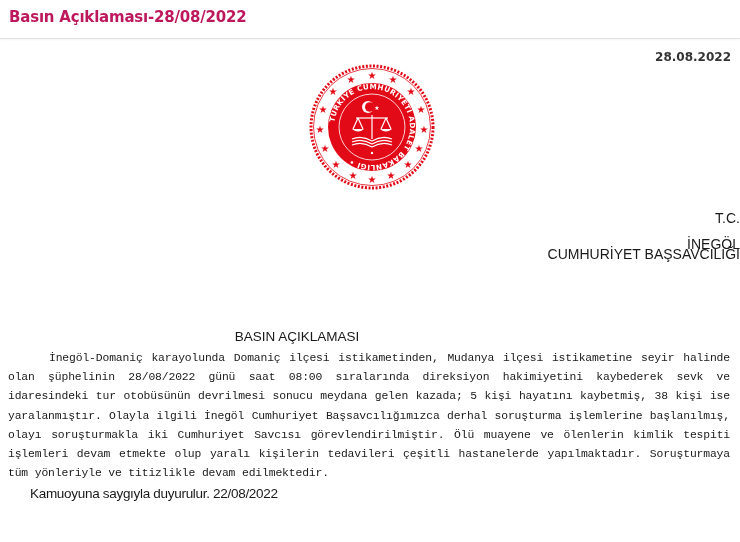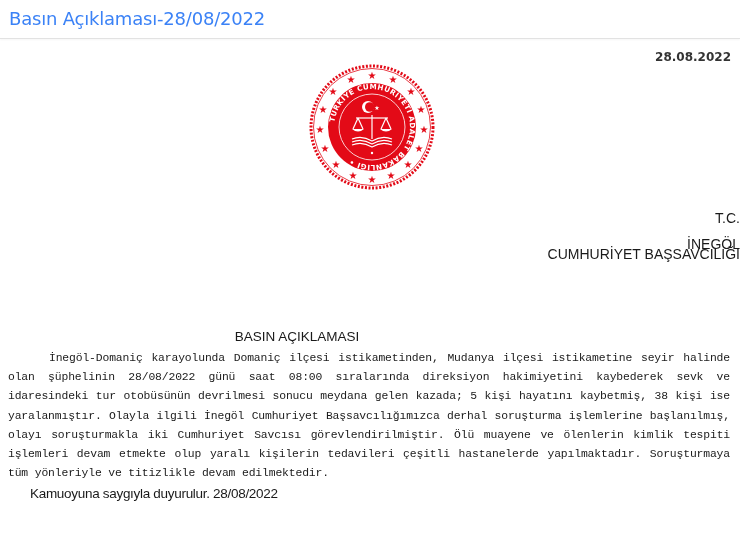--- a/index.html
+++ b/index.html
@@ -1,21 +1,21 @@
 <!DOCTYPE html>
 <html><head>
   <meta charset="utf-8">
   <style>
     html, body { margin: 0; padding: 0; background: #ffffff; }
     body { width: 740px; height: 542px; position: relative; overflow: hidden;
            font-family: "DejaVu Sans", sans-serif; color: #222; }
     .header { position: absolute; left: 0; top: 0; width: 740px; height: 38px;
               border-bottom: 1px solid #e2e2e2; box-shadow: 0 1px 2px rgba(0,0,0,0.04); }
-    .header-title { position: absolute; left: 9px; top: 8px; font-size: 18px;
-                    font-weight: normal; color: #3b82f6; letter-spacing: -0.2px; }
+    .header-title { position: absolute; left: 9px; top: 8px; font-size: 15px;
+                    font-weight: bold; color: #be185d; letter-spacing: -0.2px; }
     .header-date { position: absolute; right: 9px; top: 12px; font-size: 12px;
                    font-weight: bold; color: #333; margin-top: 38px; }
     .logo { position: absolute; left: 308px; top: 63px; width: 128px; height: 128px; }
     .institution { position: absolute; left: 0; width: 740px; text-align: right;
                    font-family: "Liberation Sans", sans-serif; font-size: 14px; color: #1a1a1a; }
     .inst-1 { top: 210px; }
     .inst-2 { top: 236px; }
     .inst-3 { top: 246px; }
     .doc-title { position: absolute; left: 0; width: 594px; top: 329px; text-align: center;
                  font-family: "Liberation Sans", sans-serif; font-size: 13.5px; color: #1a1a1a; }
@@ -90,13 +90,13 @@
 </svg>
 
 <div class="institution inst-1">T.C.</div>
 <div class="institution inst-2">İNEGÖL</div>
 <div class="institution inst-3">CUMHURİYET BAŞSAVCILIĞI</div>
 
 <div class="doc-title">BASIN AÇIKLAMASI</div>
 
 <div class="body-text">İnegöl-Domaniç karayolunda Domaniç ilçesi istikametinden, Mudanya ilçesi istikametine seyir halinde olan şüphelinin 28/08/2022 günü saat 08:00 sıralarında direksiyon hakimiyetini kaybederek sevk ve idaresindeki tur otobüsünün devrilmesi sonucu meydana gelen kazada; 5 kişi hayatını kaybetmiş, 38 kişi ise yaralanmıştır. Olayla ilgili İnegöl Cumhuriyet Başsavcılığımızca derhal soruşturma işlemlerine başlanılmış, olayı soruşturmakla iki Cumhuriyet Savcısı görevlendirilmiştir. Ölü muayene ve ölenlerin kimlik tespiti işlemleri devam etmekte olup yaralı kişilerin tedavileri çeşitli hastanelerde yapılmaktadır. Soruşturmaya tüm yönleriyle ve titizlikle devam edilmektedir.</div>
 
-<div class="closing">Kamuoyuna saygıyla duyurulur. 28/08/2022</div>
+<div class="closing">Kamuoyuna saygıyla duyurulur. 22/08/2022</div>
 
 </body></html>

